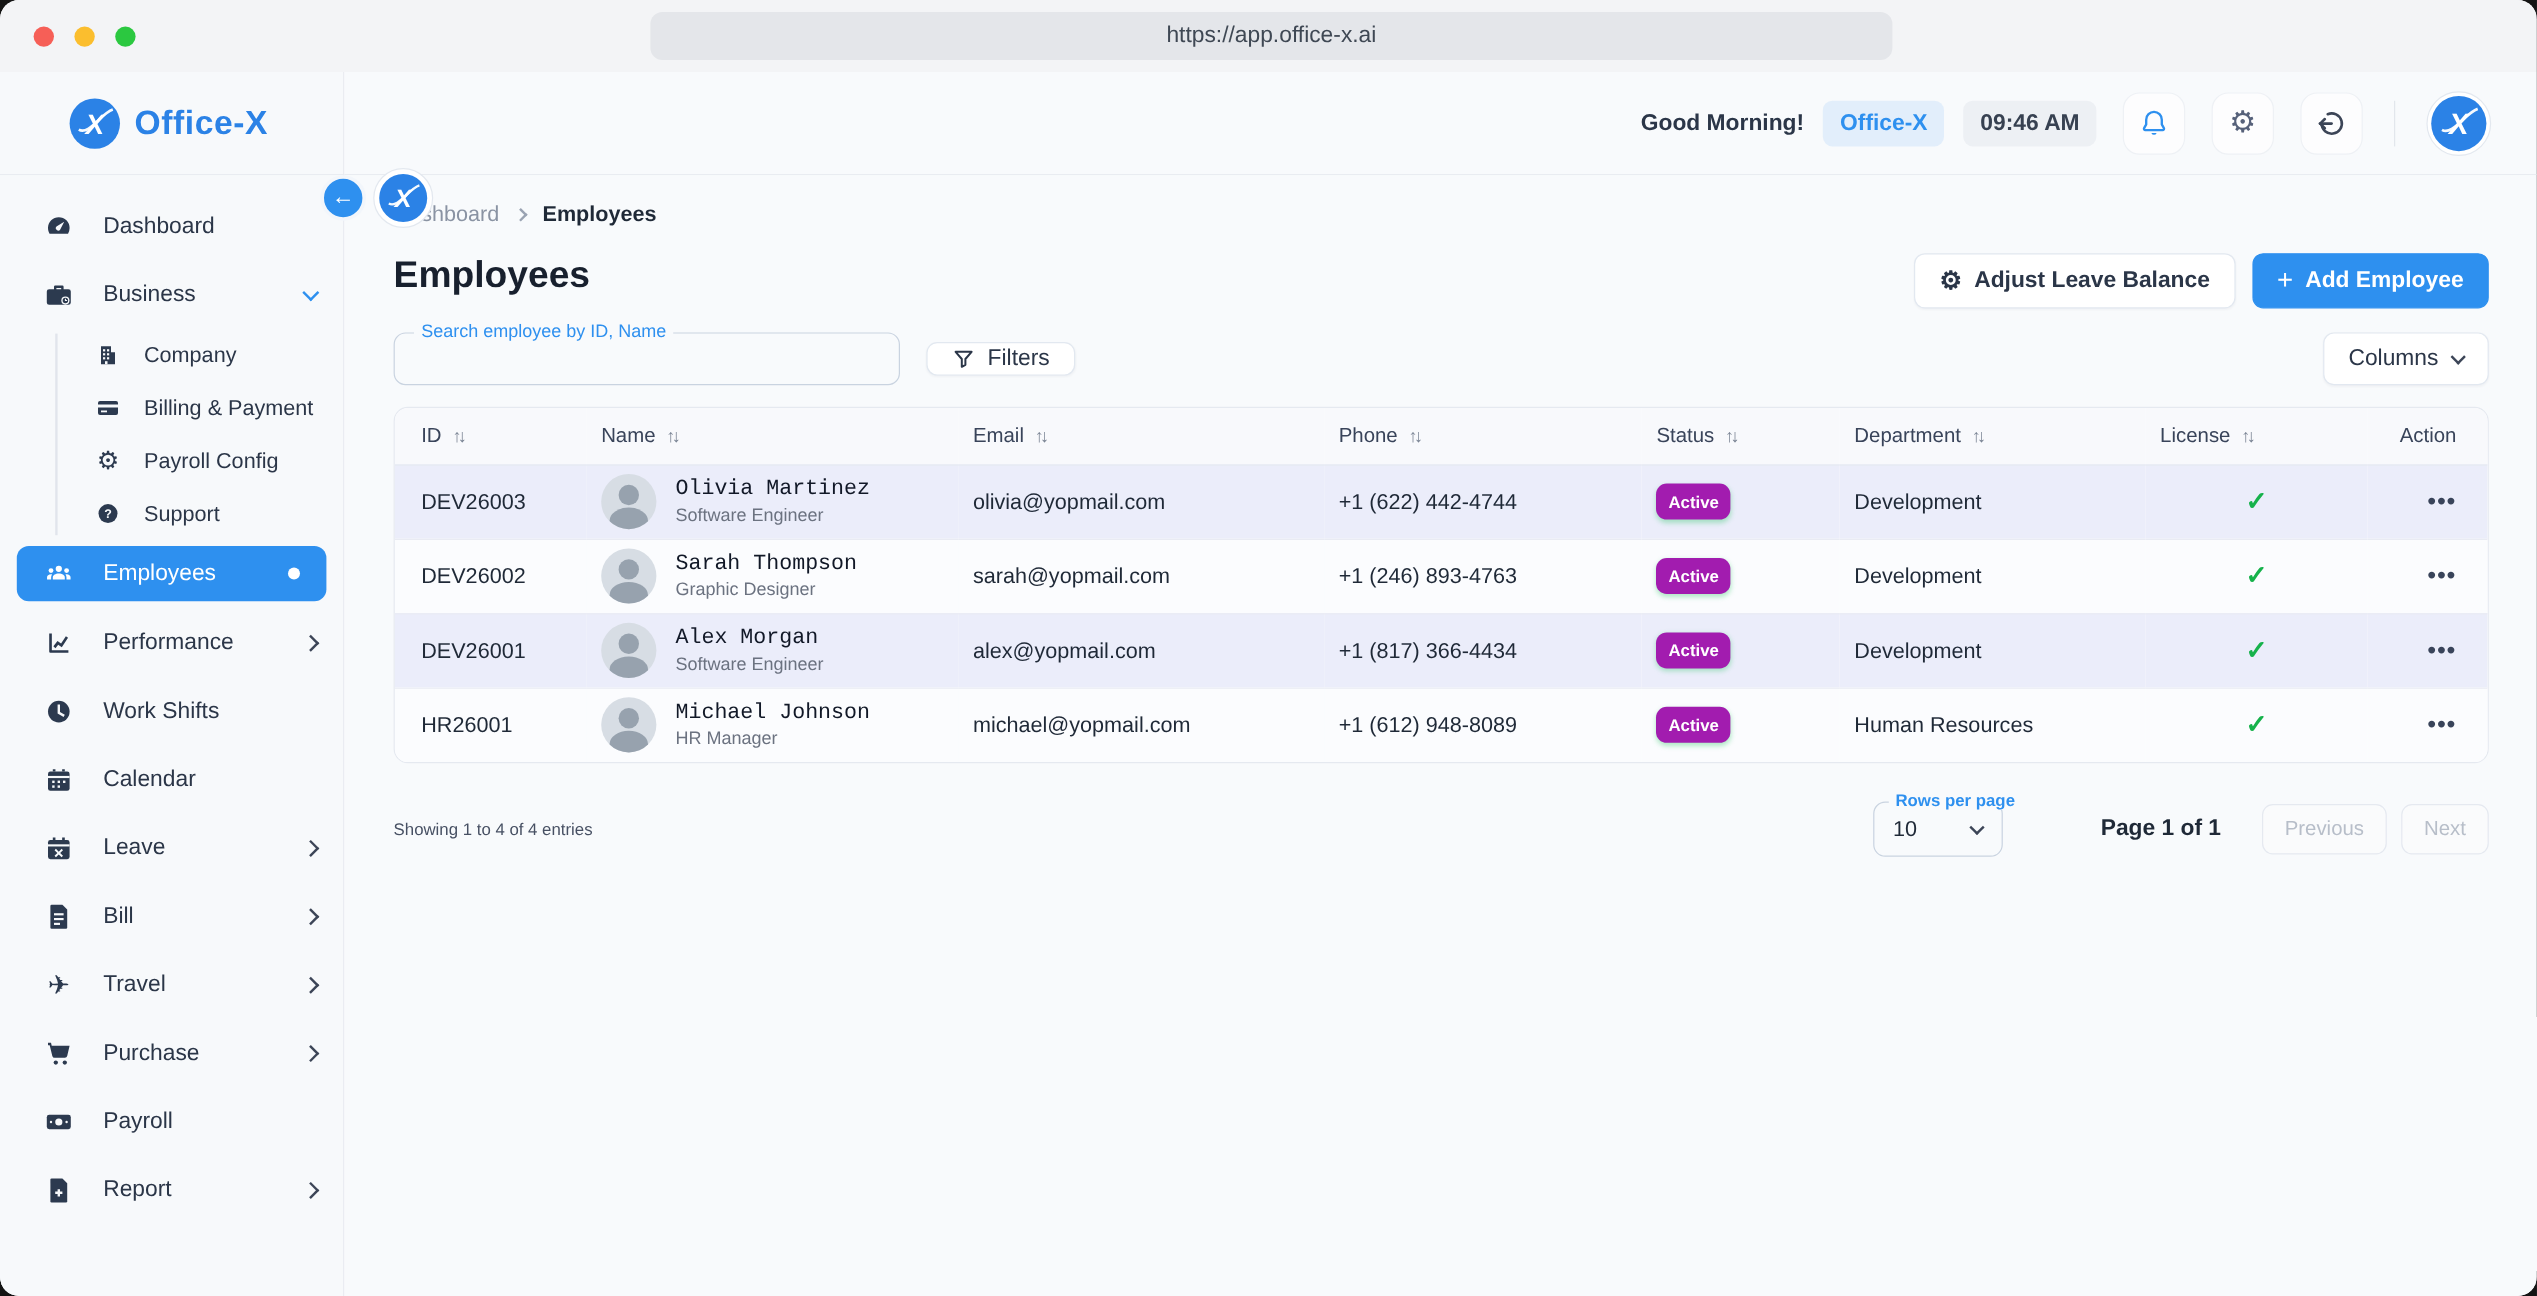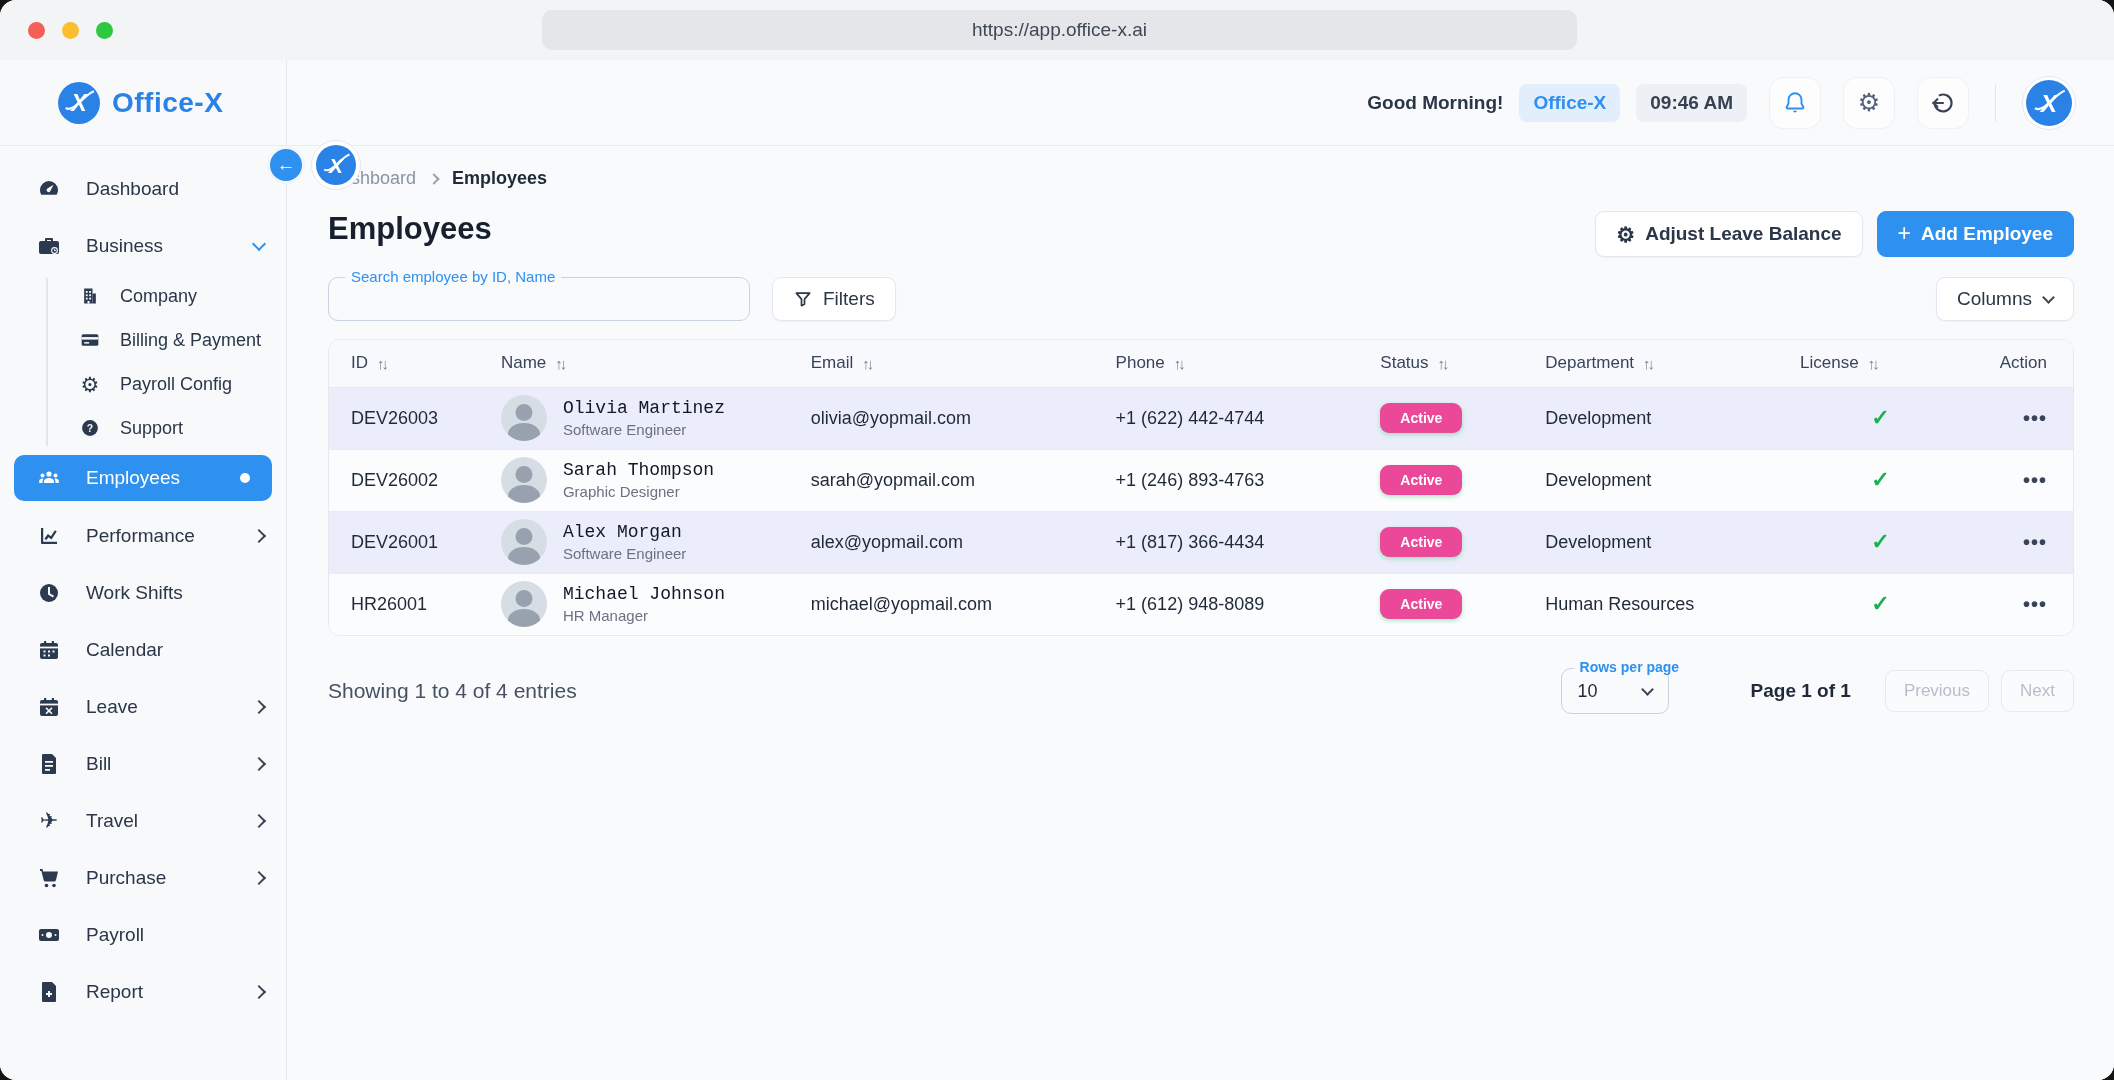--- a/index.html
+++ b/index.html
@@ -69,21 +69,21 @@
   .btn { display:flex; align-items:center; gap:10px; height:46px; border-radius:9px; font-size:19px; font-weight:bold; padding:0 20px; }
   .btn-outline { background:#fff; border:1px solid #e2e8f0; color:#2b3648; box-shadow:0 1px 2px rgba(16,24,40,.04); }
   .btn-primary { background:#2e90ef; color:#fff; border:1px solid #2e90ef; }
   .btn-primary .plus { font-size:23px; font-weight:normal; margin-top:-2px; }
 
   .filter-row { display:flex; align-items:flex-end; justify-content:space-between; margin-top:20px; }
   .search-wrap { position:relative; width:422px; height:44px; border:1.6px solid #c9d3e0; border-radius:10px; background:transparent; }
   .search-label { position:absolute; top:-10px; left:16px; background:#f8fafc; padding:0 6px; font-size:15px; color:#2e90ef; font-weight:500; }
   .search-input { width:100%; height:100%; border:none; outline:none; background:transparent; padding:0 14px; font-size:18px; color:#1f2937; border-radius:10px; }
   .left-filters { display:flex; align-items:center; gap:22px;justify-content:center; }
-  .btn-filters { height:44px; }
+  .btn-filters { height:28px; }
   .btn-columns { height:44px; font-weight:500; color:#2b3648; gap:12px; }
   .chev-small { width:9px; height:9px; border-right:2px solid #3c4557; border-bottom:2px solid #3c4557; transform:rotate(45deg); margin-top:-3px; }
 
   
   .table-card { margin-top:18px; background:#fff; border:1px solid #e5e9f0; border-radius:12px; overflow:hidden; }
   table { width:100%; border-collapse:collapse; }
   thead th { height:47px; background:#f8f9fc; text-align:left; font-size:17px; font-weight:500; color:#39445a; border-bottom:1px solid #e5e9f0; padding:0 12px; }
   thead th:first-child { padding-left:22px; }
   .th-inner { display:flex; align-items:center; gap:9px; }
   .sort { font-size:15px; color:#7a8494; letter-spacing:-3px; }
@@ -91,29 +91,29 @@
   tbody td:first-child { padding-left:22px; }
   tbody tr:nth-child(odd) { background:#ebedfa; }
   tbody tr:nth-child(even){ background:#fbfcfe; }
   tbody tr:last-child td { border-bottom:none; }
   .emp { display:flex; align-items:center; gap:16px; }
   .avatar { width:46px; height:46px; border-radius:50%; background:#d7dde4; overflow:hidden; position:relative; flex:0 0 auto; }
   .avatar:before { content:""; position:absolute; left:50%; top:9px; transform:translateX(-50%); width:17px; height:17px; border-radius:50%; background:#97a2ae; }
   .avatar:after { content:""; position:absolute; left:50%; top:28px; transform:translateX(-50%); width:32px; height:22px; border-radius:50% 50% 0 0; background:#97a2ae; }
   .emp-name { font-size:18px; font-weight:500; color:#111827;font-family:Liberation Mono, monospace; }
   .emp-role { font-size:15px; color:#6b7280; margin-top:3px; }
-  .status-pill { display:inline-block; background:#ec4899; color:#fff; font-size:14px; font-weight:bold; padding:7px 20px; border-radius:9px; box-shadow:0 2px 4px rgba(31,196,91,.35); }
+  .status-pill { display:inline-block; background:#a21caf; color:#fff; font-size:14px; font-weight:bold; padding:7px 10px; border-radius:9px; box-shadow:0 2px 4px rgba(31,196,91,.35); }
   .check { color:#16b24b; font-size:22px; font-weight:bold; }
   .dots { color:#39445a; font-size:20px; letter-spacing:1px; font-weight:bold; }
   td.center, th.center { text-align:center; }
   td.right, th.right { text-align:right; padding-right:26px; }
 
   
   .table-footer { display:flex; align-items:center; justify-content:space-between; margin-top:32px; }
-  .showing { font-size:21px; color:#475063; }
+  .showing { font-size:14px; color:#475063; }
   .pager { display:flex; align-items:center; gap:34px; }
   .rpp-wrap { position:relative; width:108px; height:46px; border:1.6px solid #c9d3e0; border-radius:10px; display:flex; align-items:center; justify-content:space-between; padding:0 16px; }
   .rpp-label { position:absolute; top:-10px; left:12px; background:#f8fafc; padding:0 6px; font-size:14px; color:#2e90ef; font-weight:bold; white-space:nowrap; }
   .rpp-value { font-size:18px; color:#1f2937; }
   .page-info { font-size:19px; font-weight:bold; color:#1f2937;padding-left:48px; }
   .pg-btn { height:42px; background:#fafbfc; border:1px solid #e5e9f0; border-radius:9px; color:#b7bec9; font-size:17px; font-weight:500; display:flex; align-items:center; padding:0 18px;text-align:center; }
   .pg-group { display:flex; gap:12px; }
 
   svg { display:block; }
 </style>

